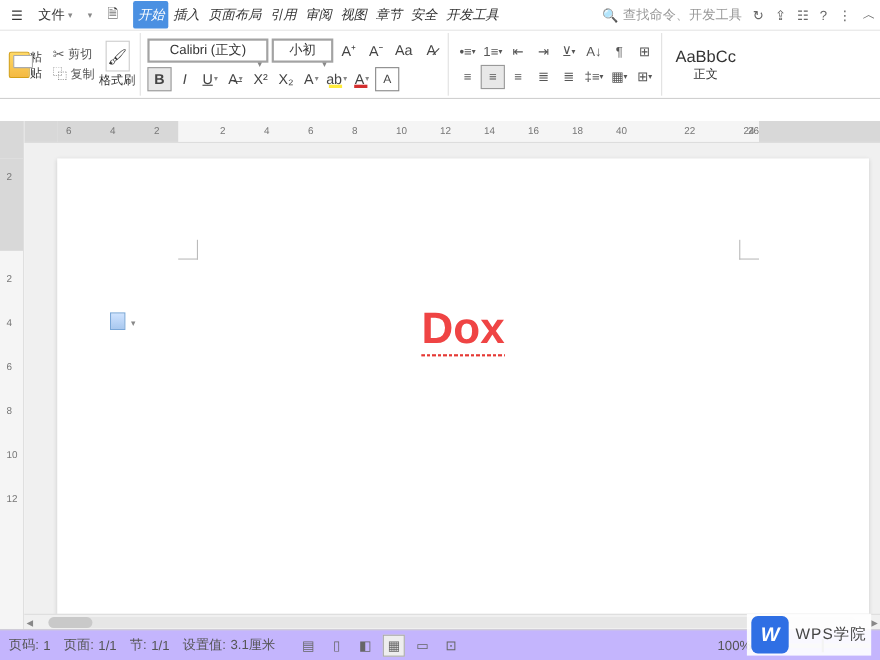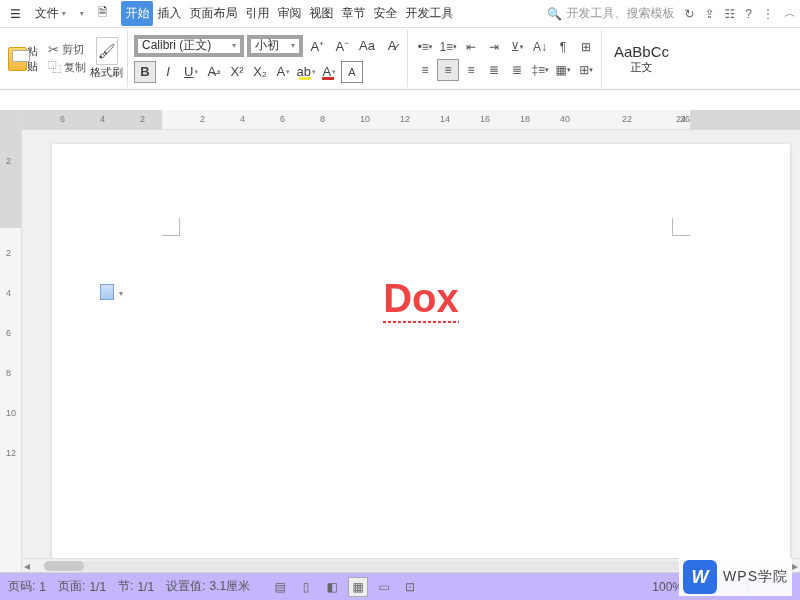--- a/index.html
+++ b/index.html
@@ -1,35 +1,35 @@
 <!DOCTYPE html>
 <html><head>
 <meta charset="utf-8">
 <style>
 * { margin:0; padding:0; box-sizing:border-box; font-family:"Microsoft YaHei",Arial,sans-serif; }
 body { width:800px; height:600px; background:#fff; overflow:hidden; position:relative; font-size:12px; color:#333; }
 .topbar { height:28px; background:#fff; border-bottom:1px solid #e0e0e0; display:flex; align-items:center; padding:0 4px; gap:2px; }
 .menu-btn { padding:2px 6px; display:flex; align-items:center; gap:3px; cursor:pointer; }
 .menu-btn .chev { font-size:8px; color:#888; }
 .tabs { display:flex; align-items:center; margin-left:6px; }
-.tab { padding:4px 4px; font-size:12px; cursor:pointer; white-space:nowrap; }
+.tab { padding:4px 4px; font-size:12px; cursor:pointer; white-space:nowrap;font-style:italic; }
 .tab.active { background:#4a90e2; color:#fff; border-radius:2px; }
 .top-right { margin-left:auto; display:flex; align-items:center; gap:10px; color:#666; }
 .search-box { display:flex; align-items:center; gap:4px; color:#999; font-size:12px; }
 .ribbon { height:62px; background:#fff; border-bottom:1px solid #d0d0d0; display:flex; align-items:stretch; padding:2px 4px; gap:2px; }
 .rgroup { display:flex; flex-direction:column; justify-content:center; gap:2px; padding:0 4px; }
 .rgroup.sep { border-right:1px solid #e0e0e0; }
 .paste-main { display:flex; flex-direction:row; align-items:center; justify-content:center; width:36px; gap:0; }
 .paste-icon { width:24px; height:24px; background:linear-gradient(#ffd966,#f4b942); border:1px solid #d4a017; border-radius:2px; position:relative; }
 .paste-icon::after { content:""; position:absolute; top:2px; left:3px; width:16px; height:10px; background:#fff; border:1px solid #aaa; border-radius:1px; }
 .small-row { display:flex; align-items:center; gap:3px; font-size:11px; color:#555; white-space:nowrap; }
 .small-row .ic { font-size:13px; color:#666; }
 .brush { width:22px; height:28px; background:#fff; border:1px solid #ccc; display:flex; align-items:center; justify-content:center; font-size:14px; }
 .font-row { display:flex; align-items:center; gap:3px; }
-.combo { height:22px; border:4px solid #a3a3a3; background:#fff; display:flex; align-items:center; padding:0 4px; font-size:12px; }
+.combo { height:22px; border:2px solid #a3a3a3; background:#fff; display:flex; align-items:center; padding:0 4px; font-size:12px;flex-direction:column; }
 .combo.font { width:110px; }
 .combo.size { width:56px; }
 .combo .chev { margin-left:auto; font-size:8px; color:#888; }
 .format-row { display:flex; align-items:center; gap:1px; margin-top:2px; }
 .fbtn { width:22px; height:22px; display:flex; align-items:center; justify-content:center; font-size:13px; color:#444; cursor:pointer; border:1px solid transparent; }
 .fbtn.bold-active { border:1px solid #999; background:#e8e8e8; font-weight:bold; }
 .fbtn .dd { font-size:7px; color:#888; margin-left:1px; }
 .fbtn.hl { position:relative; }
 .fbtn.hl::after { content:""; position:absolute; bottom:2px; left:3px; right:5px; height:3px; background:#ffeb3b; }
 .fbtn.fc { position:relative; }
@@ -92,21 +92,21 @@
     <div class="tab">引用</div>
     <div class="tab">审阅</div>
     <div class="tab">视图</div>
     <div class="tab">章节</div>
     <div class="tab">安全</div>
     <div class="tab">开发工具</div>
   </div>
   <div class="top-right">
     <div class="search-box">
       <span>🔍</span>
-      <span>开发工具、搜索模板</span>
+      <span>查找命令、开发工具</span>
     </div>
     <span>↻</span>
     <span>⇪</span>
     <span>☷</span>
     <span>?</span>
     <span>⋮</span>
     <span>︿</span>
   </div>
 </div>
 

